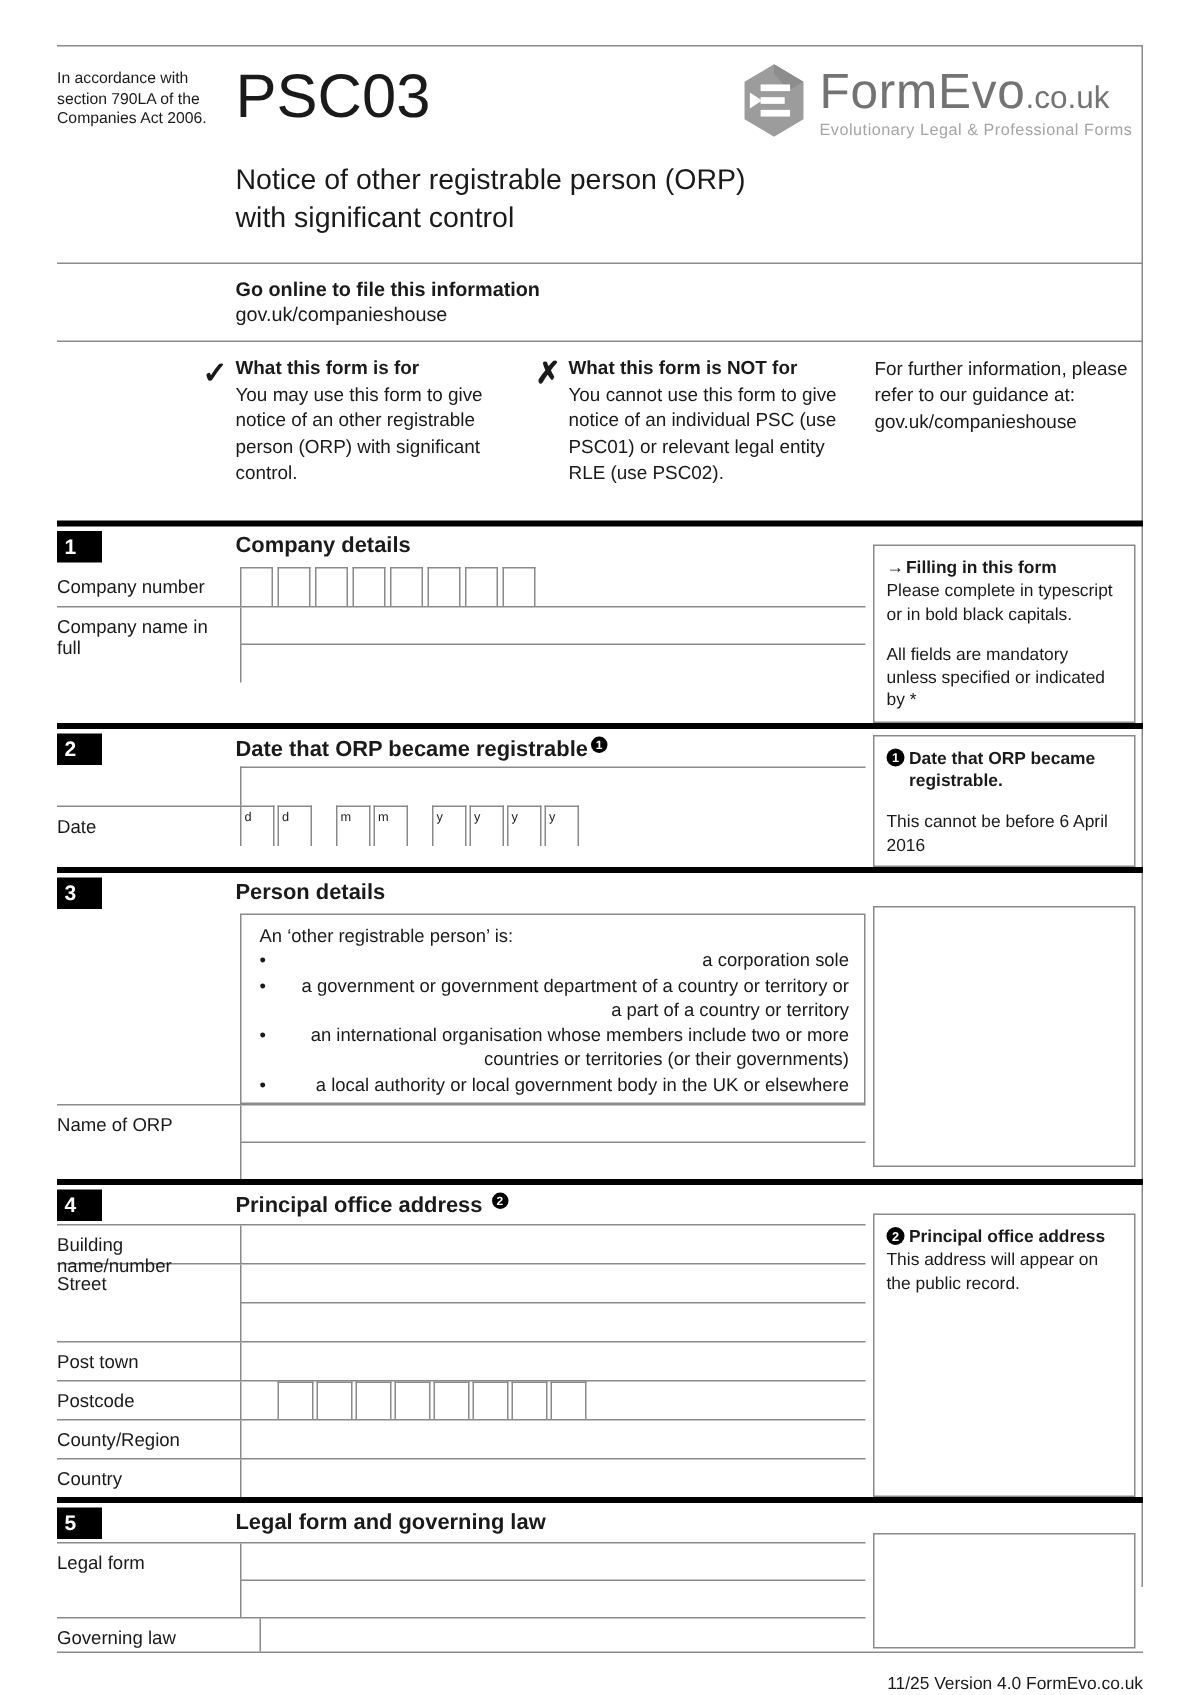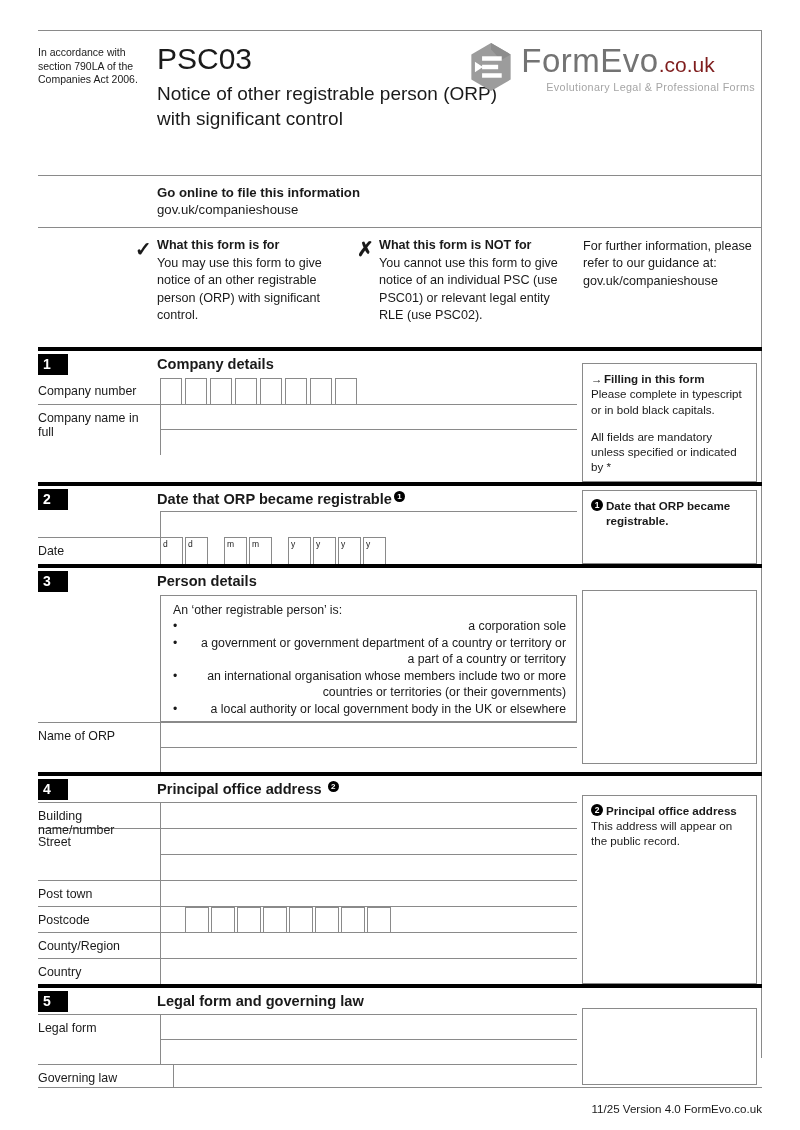--- a/index.html
+++ b/index.html
@@ -9,28 +9,28 @@
     overflow:hidden;
   }
   .content { position:absolute; left:38px; top:30px; width:724px; }
   .right-border { position:absolute; left:761px; top:30px; width:1px; height:1028px; background:#8a8a8a; }
   .hr { height:1px; background:#8a8a8a; }
 
   
   .masthead { height:144px; position:relative; display:flex; padding-top:13px; box-sizing:border-box; }
   .statute { width:119px; flex:none; font-size:10.5px; line-height:1.3; padding-top:2px; }
   .titleblock { flex:1; }
-  .form-code { font-size:30px; line-height:1; margin-bottom:7px; }
+  .form-code { font-size:41px; line-height:1; margin-bottom:23px; }
   .form-title { font-size:19px; line-height:1.32; }
   .logo { position:absolute; right:7px; top:11px; display:flex; align-items:flex-start; }
   .logo-icon { width:46px; height:50px; margin-right:7px; }
   .brandline { white-space:nowrap; }
   .brand { font-size:33px; color:#737373; letter-spacing:0.5px; }
-  .tld { font-size:21px; color:#7f1d1d; }
-  .tagline { font-size:10.8px; color:#a5a5a5; letter-spacing:0.35px; margin-top:1px; text-align:center;margin-left:25px; }
+  .tld { font-size:21px; color:#737373; }
+  .tagline { font-size:10.8px; color:#a5a5a5; letter-spacing:0.35px; margin-top:1px; text-align:center; }
 
   
   .go-online { height:51px; padding:9px 0 0 119px; box-sizing:border-box; }
   .go-h { font-weight:bold; font-size:13.2px; }
   .go-u { font-size:13.2px; margin-top:2px; }
 
   
   .purpose { height:119px; display:flex; padding-top:10px; box-sizing:border-box; }
   .pcol { display:flex; }
   .c1 { margin-left:97px; width:222px; }
@@ -226,20 +226,21 @@
               <div class="cell dcell">y</div>
             </div>
           </div>
         </div>
         <div class="side">
           <div class="note mt4">
             <div class="note-h">
               <span class="refnum nref"><span>1</span></span>
               <span class="nh-text">Date that ORP became registrable.</span>
             </div>
+            <div class="note-b gap">This cannot be before 6 April 2016</div>
           </div>
         </div>
       </div>
     </div>
 
     <div class="section">
       <div class="thick"></div>
       <div class="cols">
         <div class="main">
           <div class="sec-head">

